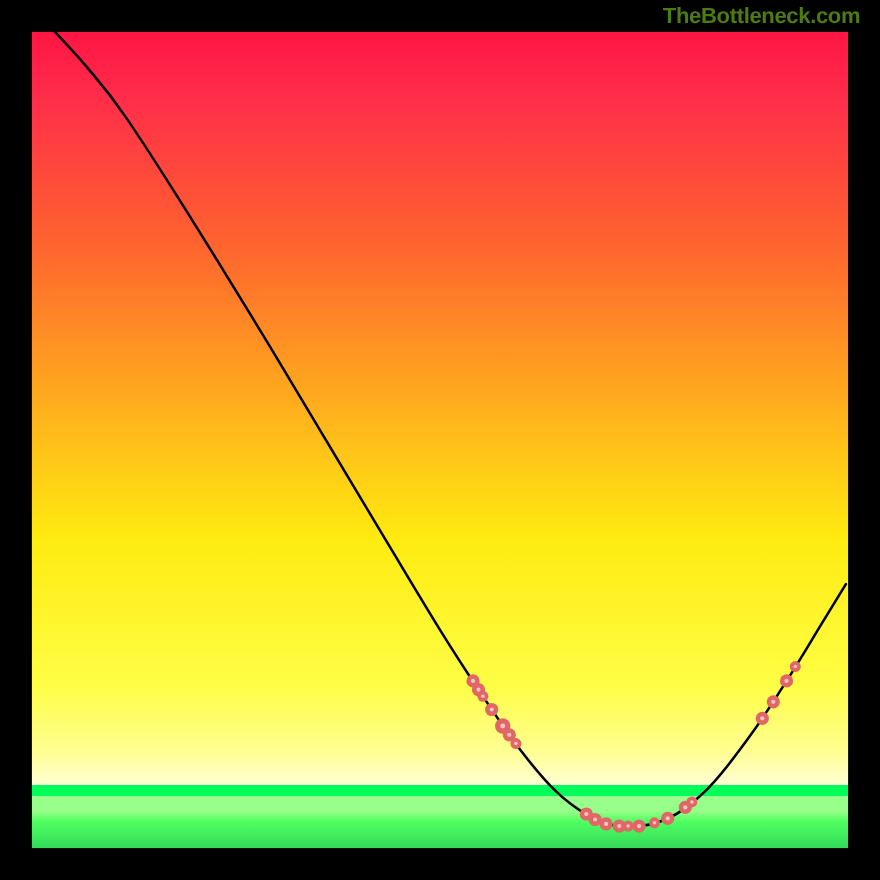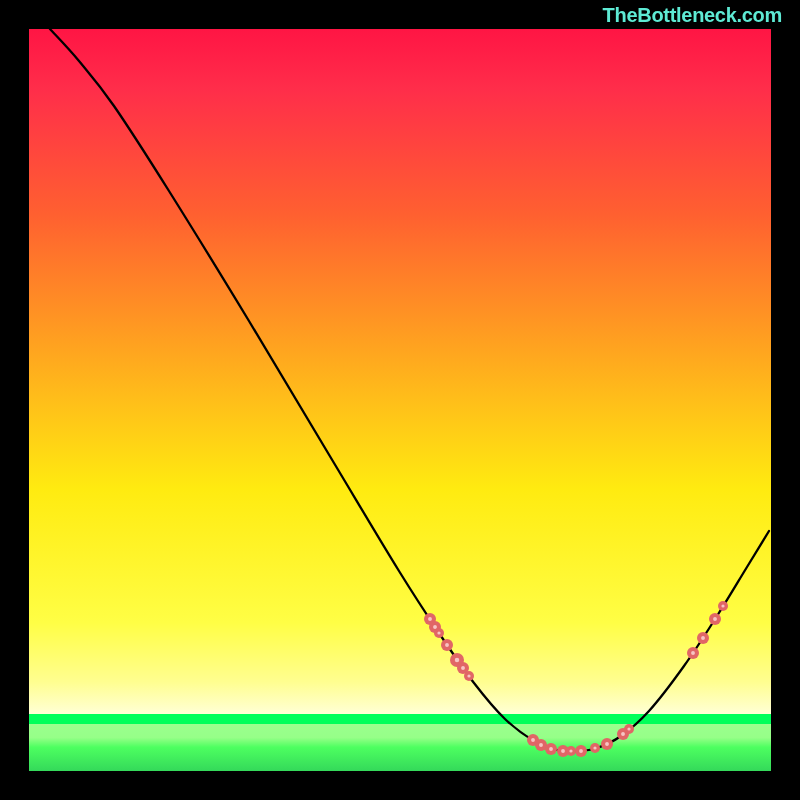--- a/index.html
+++ b/index.html
@@ -41,21 +41,21 @@
       #96ff88 95.5%,
       #4dff60 96.8%,
       #34d95a 100%
     );
   }
   .watermark {
     position: absolute;
     top: 4px;
     right: 18px;
     font: 600 20px Arial, Helvetica, sans-serif;
-    color: #5eead4;
+    color: #4d7c0f;
     letter-spacing: -0.3px;
   }
   svg.overlay {
     position: absolute;
     left: 29px;
     top: 29px;
     width: 742px;
     height: 742px;
     overflow: visible;
   }

